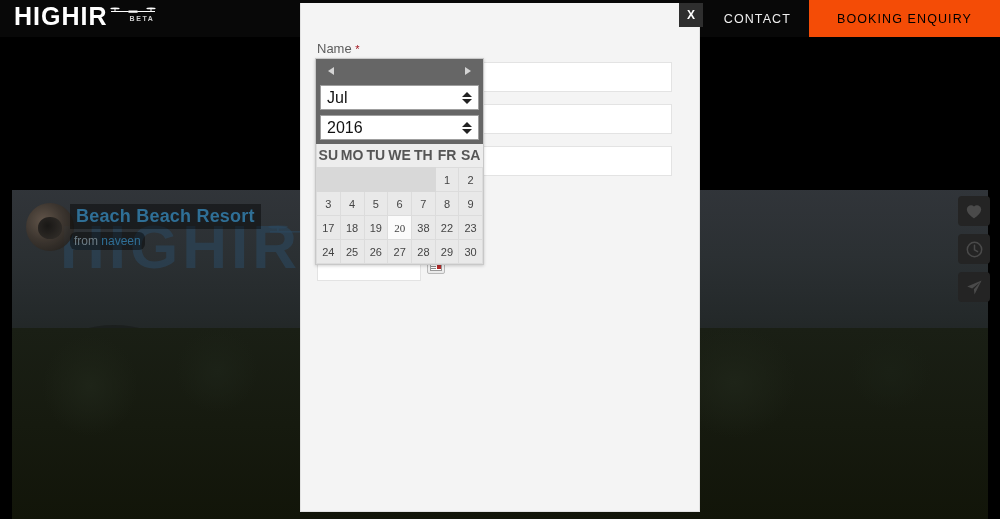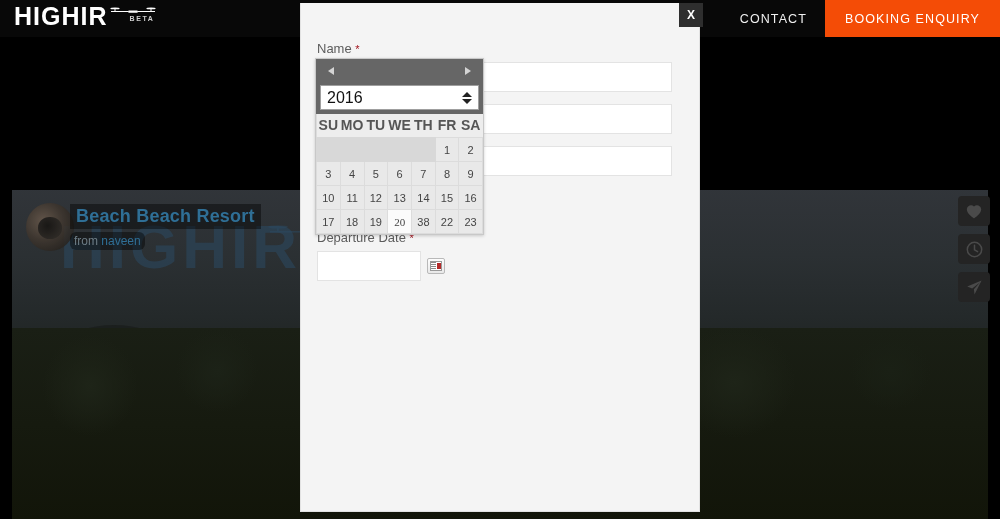--- a/index.html
+++ b/index.html
@@ -207,22 +207,22 @@
     padding: 0 18px;
     color: #f0f0f0;
     font-size: 12.5px;
     letter-spacing: 1.1px;
     font-weight: 400;
     cursor: pointer;
     white-space: nowrap;
   }
   .nav-item.cta {
     background: #f44c06;
-    color: #ffffff;
-    padding: 0 20px;
+    color: #000000;
+    padding: 0 28px;
   }
   .nav-item.truncated {
     padding-left: 0;
     padding-right: 12px;
   }
 
   
   .close-btn {
     position: absolute;
     left: 679px;
@@ -574,20 +574,27 @@
   <div class="datepicker">
     <div class="dp-header">
       <div class="dp-nav prev">
           <span class="dp-arrow-l"></span>
         </div>
       <div class="dp-nav next">
           <span class="dp-arrow-r"></span>
         </div>
     </div>
     <div class="dp-selects">
+      <div class="dp-select">
+        <span>Jul</span>
+        <span class="dp-spinner">
+            <i class="up"></i>
+            <i class="down"></i>
+          </span>
+      </div>
       <div class="dp-select">
         <span>2016</span>
         <span class="dp-spinner">
             <i class="up"></i>
             <i class="down"></i>
           </span>
       </div>
     </div>
     <table class="dp-grid">
       <thead>
@@ -614,34 +621,34 @@
           <tr>
             <td>3</td>
             <td>4</td>
             <td>5</td>
             <td>6</td>
             <td>7</td>
             <td>8</td>
             <td>9</td>
           </tr>
           <tr>
-            <td>10</td>
-            <td>11</td>
-            <td>12</td>
-            <td>13</td>
-            <td>14</td>
-            <td>15</td>
-            <td>16</td>
-          </tr>
-          <tr>
             <td>17</td>
             <td>18</td>
             <td>19</td>
             <td class="hover">20</td>
             <td>38</td>
             <td>22</td>
             <td>23</td>
           </tr>
+          <tr>
+            <td>24</td>
+            <td>25</td>
+            <td>26</td>
+            <td>27</td>
+            <td>28</td>
+            <td>29</td>
+            <td>30</td>
+          </tr>
         </tbody>
     </table>
   </div>
 
 </div>
 
 </body></html>

